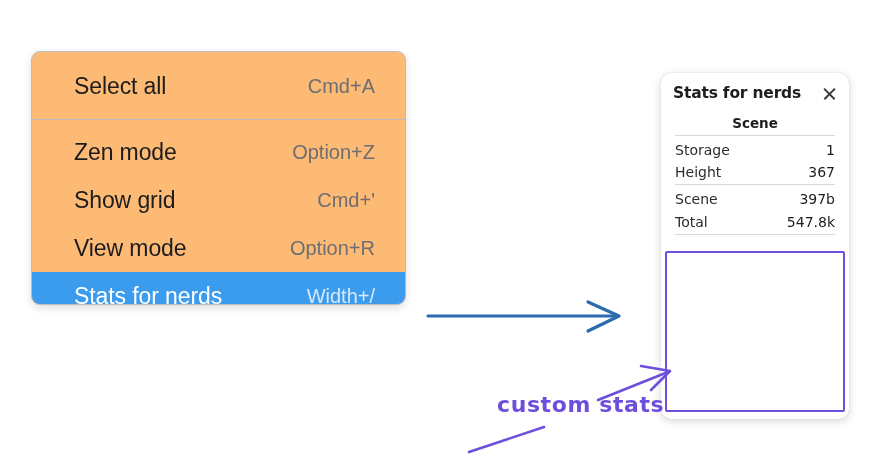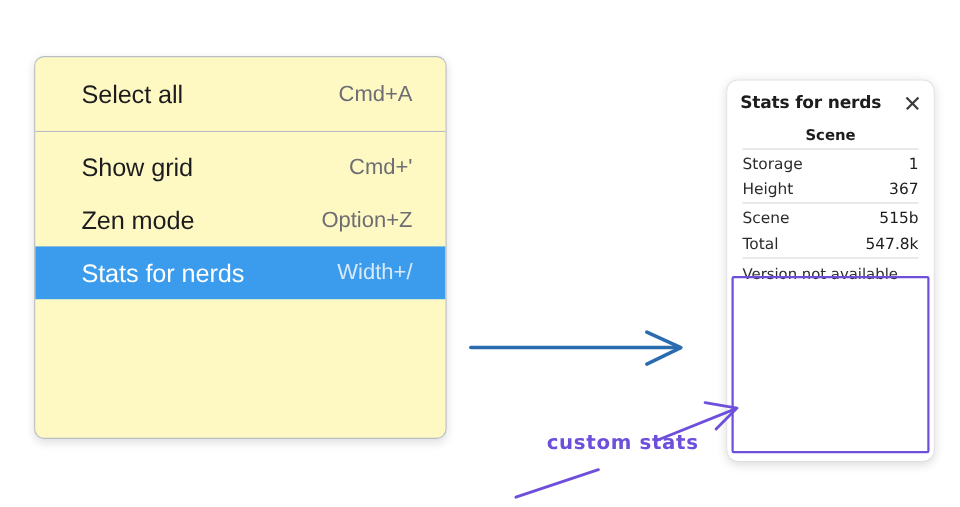--- a/index.html
+++ b/index.html
@@ -15,22 +15,22 @@
     font-family: "Liberation Sans", sans-serif;
     -webkit-font-smoothing: antialiased;
   }
 
   
   .context-menu {
     position: absolute;
     left: 31px;
     top: 51px;
     width: 375px;
-    height: 348px;
-    background: #fef9c3;
+    height: 254px;
+    background: #fdba74;
     border: 1px solid #b9bec5;
     border-radius: 9px;
     box-sizing: border-box;
     box-shadow: 0 3px 9px rgba(0,0,0,0.13);
     overflow: hidden;
   }
   .menu-group {
     padding: 8px 0;
   }
   .menu-group.group-top { padding: 10px 0 9px 0; }
@@ -161,21 +161,21 @@
     position: absolute;
     left: 0; top: 0;
     width: 873px; height: 461px;
     pointer-events: none;
   }
   .anno-text {
     position: absolute;
     left: 497px;
     top: 392px;
     font-family: "DejaVu Sans", sans-serif;
-    font-size: 18px;
+    font-size: 22px;
     font-weight: bold;
     color: #6d4fdb;
     letter-spacing: 0.6px;
     white-space: nowrap;
   }
 </style>
 </head>
 <body>
 
 <div class="context-menu">
@@ -184,26 +184,30 @@
     <div class="menu-item">
       <span class="mi-label">Select all</span>
       <span class="mi-shortcut">Cmd+A</span>
     </div>
   </div>
 
   <div class="menu-divider"></div>
 
   <div class="menu-group group-bottom">
     <div class="menu-item">
+      <span class="mi-label">Zen mode</span>
+      <span class="mi-shortcut">Option+Z</span>
+    </div>
+    <div class="menu-item">
       <span class="mi-label">Show grid</span>
       <span class="mi-shortcut">Cmd+'</span>
     </div>
     <div class="menu-item">
-      <span class="mi-label">Zen mode</span>
-      <span class="mi-shortcut">Option+Z</span>
+      <span class="mi-label">View mode</span>
+      <span class="mi-shortcut">Option+R</span>
     </div>
     <div class="menu-item selected">
       <span class="mi-label">Stats for nerds</span>
       <span class="mi-shortcut">Width+/</span>
     </div>
   </div>
 
 </div>
 
 <div class="stats-panel">
@@ -220,29 +224,28 @@
     <span class="sr-value">1</span>
   </div>
   <div class="stat-row">
     <span class="sr-label">Height</span>
     <span class="sr-value">367</span>
   </div>
 
   <div class="section-rule"></div>
   <div class="stat-row">
     <span class="sr-label">Scene</span>
-    <span class="sr-value">515b</span>
+    <span class="sr-value">397b</span>
   </div>
   <div class="stat-row">
     <span class="sr-label">Total</span>
     <span class="sr-value">547.8k</span>
   </div>
 
   <div class="section-rule"></div>
-  <div class="stat-note">Version not available</div>
 
 </div>
 
 <div class="highlight-box"></div>
 
 <div class="anno-layer">
   <svg width="873" height="461" viewBox="0 0 873 461">
 
     <g>
       <line x1="428" y1="316" x2="616" y2="316" stroke="#2b6cb0" stroke-width="3.2" stroke-linecap="round"></line>

